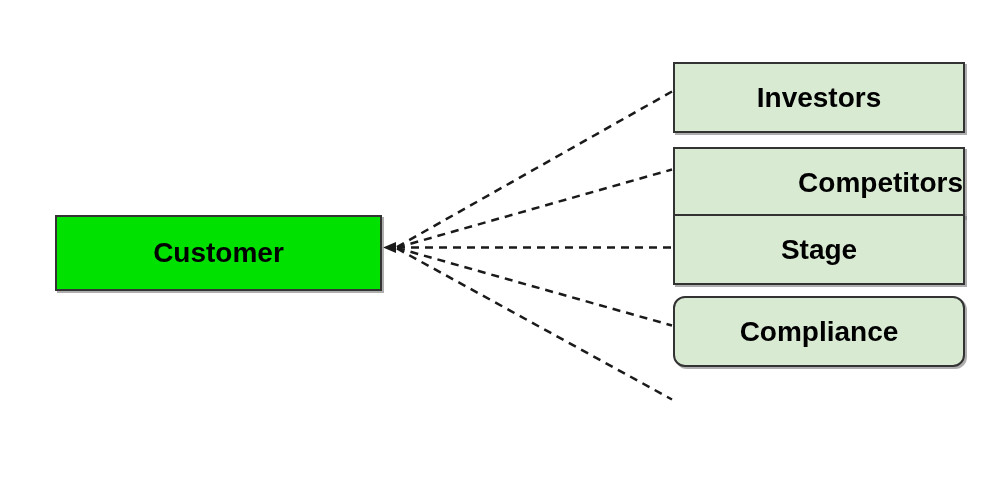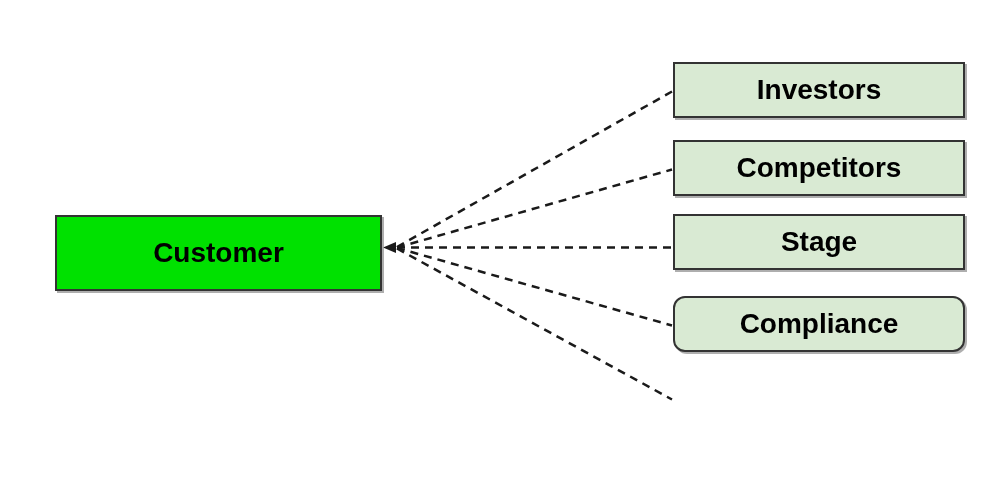--- a/index.html
+++ b/index.html
@@ -39,25 +39,25 @@
     font-weight:bold;
     font-size:28px;
     color:var(--text-color);
     box-shadow:2px 2px 0 rgba(130,130,130,0.65);
   }
   .node-customer{
     left:55px;top:215px;width:327px;height:76px;
     background:var(--customer-fill);
   }
   .node-related{
-    left:673px;width:292px;height:56px;
+    left:673px;width:292px;height:71px;
     background:var(--node-fill);
   }
   .pos-0{top:62px;}
-  .pos-1{top:140px;}
+  .pos-1{top:147px;justify-content:flex-end;}
   .pos-2{top:214px;}
   .pos-3{top:296px;border-radius:12px;}
   .pos-4{top:370px;}
 </style>
 </head>
 <body>
 
 <div class="canvas">
 
   <svg class="connectors" viewBox="0 0 1004 478" xmlns="http://www.w3.org/2000/svg">

